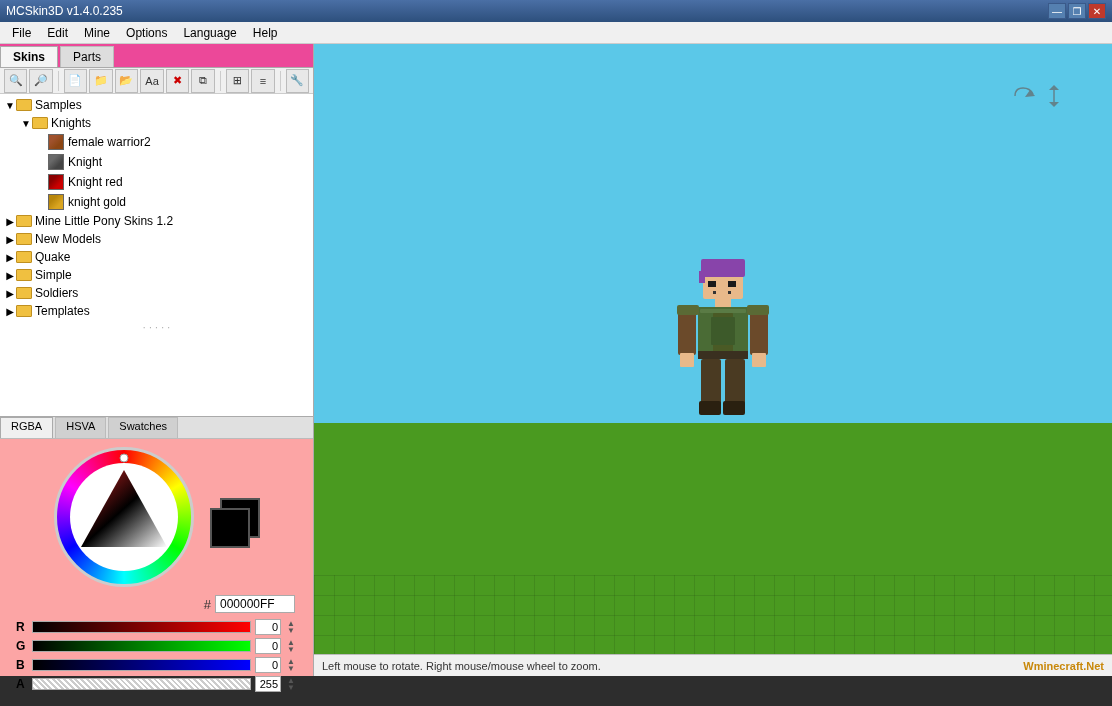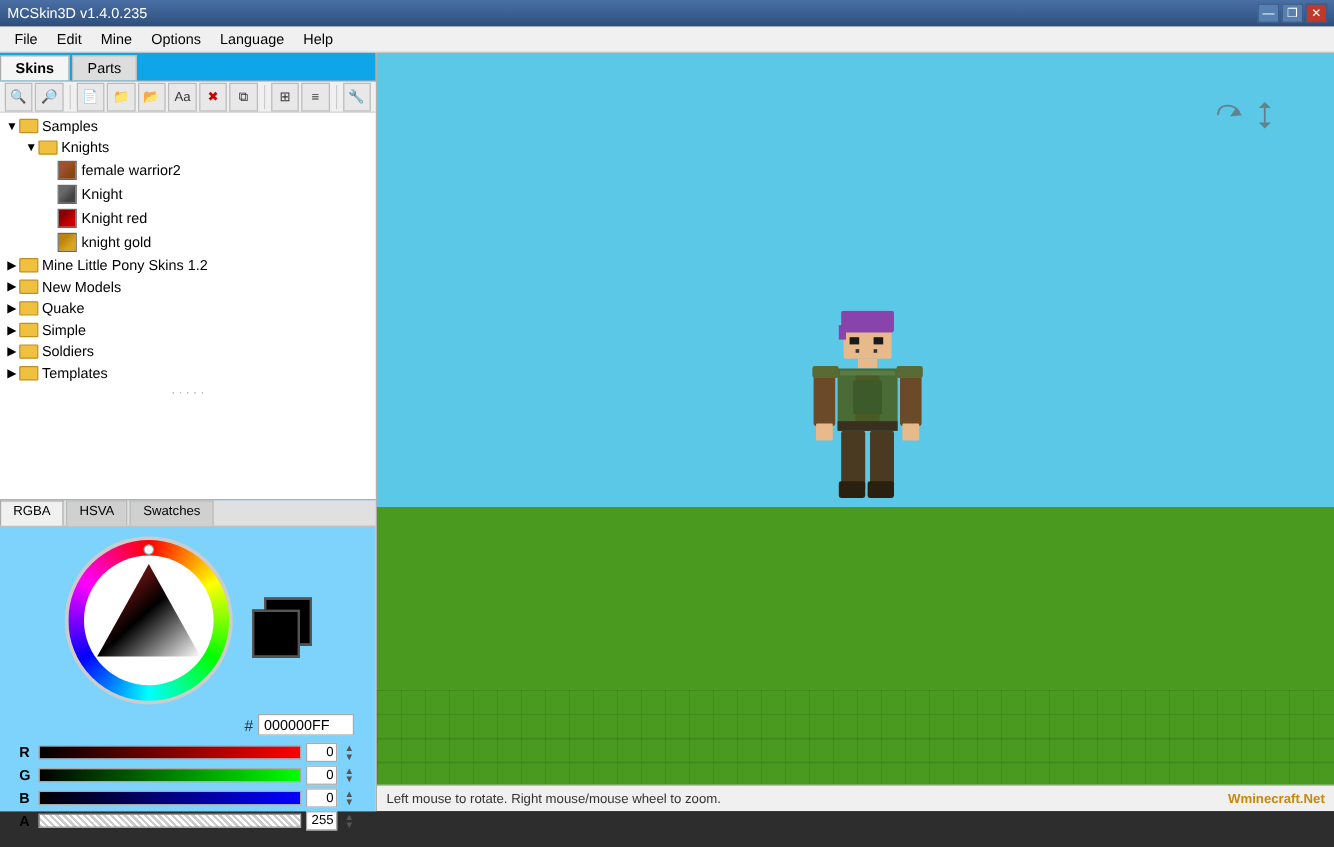--- a/index.html
+++ b/index.html
@@ -64,21 +64,21 @@
       width: 314px;
       display: flex;
       flex-direction: column;
       border-right: 1px solid #aaa;
       background: #f5f5f5;
     }
 
     
     #skin-tabs {
       display: flex;
-      background: #0ea5e9;
+      background: #ec4899;
       border-bottom: 1px solid #aaa;
       height: 24px;
       align-items: flex-end;
       text-align: center;
     }
     .skin-tab {
       padding: 3px 12px;
       cursor: pointer;
       border: 1px solid #bbb;
       border-bottom: none;
@@ -139,21 +139,21 @@
     .thumb-female { background: linear-gradient(135deg, #8b4513 30%, #654321 70%); }
     .thumb-female2 { background: linear-gradient(135deg, #a0522d 30%, #8b4513 70%); }
     .thumb-knight { background: linear-gradient(135deg, #696969 30%, #444 70%); }
     .thumb-knightgold { background: linear-gradient(135deg, #b8860b 30%, #daa520 70%); }
     .thumb-knightred { background: linear-gradient(135deg, #8b0000 30%, #c00 70%); }
 
     
     #color-panel {
       height: 260px;
       border-top: 1px solid #aaa;
-      background: #7dd3fc;
+      background: #fca5a5;
     }
     #color-tabs {
       display: flex;
       background: #e0e0e0;
       border-bottom: 1px solid #bbb;
       height: 22px;
     }
     .color-tab {
       padding: 2px 10px;
       cursor: pointer;

